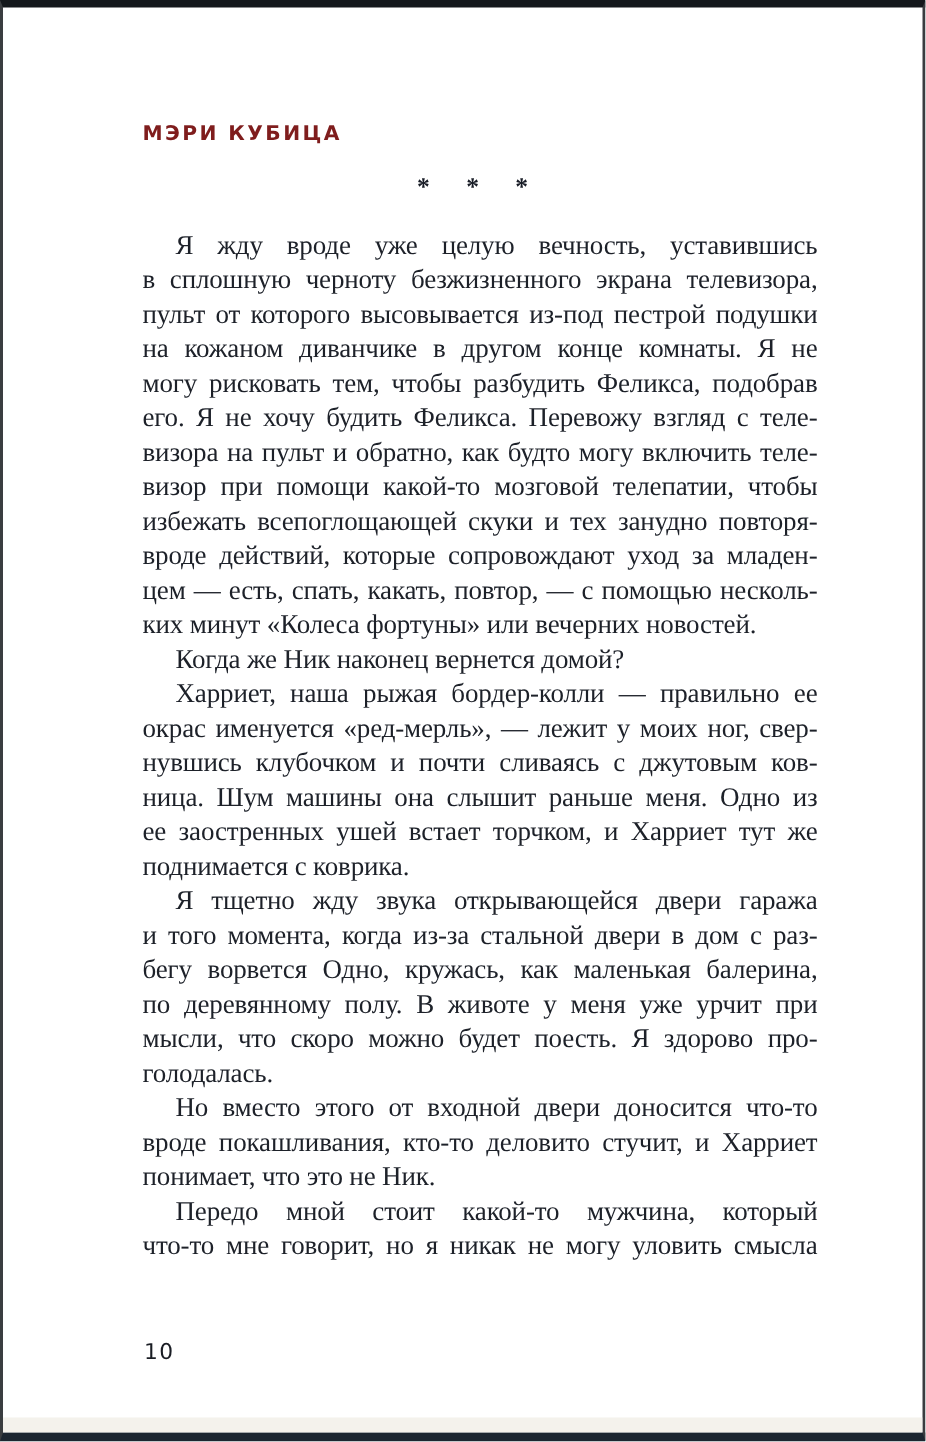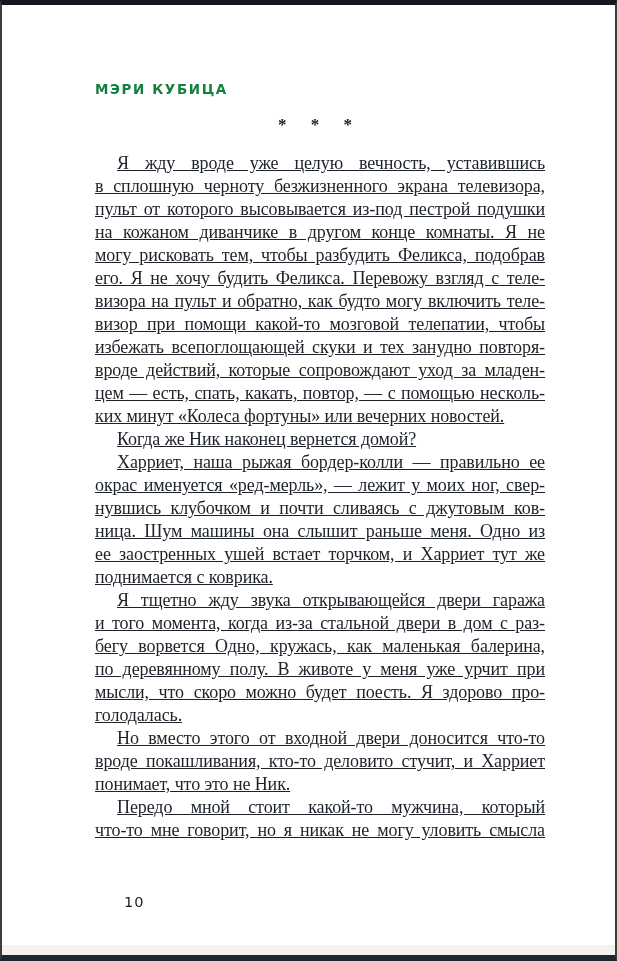--- a/index.html
+++ b/index.html
@@ -28,21 +28,21 @@
   }
 
   .running-header {
     position: absolute;
     left: 93px;
     top: 76px;
     font-family: "DejaVu Sans", "Liberation Sans", sans-serif;
     font-weight: bold;
     font-size: 13.5px;
     letter-spacing: 1.6px;
-    color: #15803d;
+    color: #7f1d1d;
   }
 
   .divider {
     position: absolute;
     left: 93px;
     top: 110px;
     width: 450px;
     text-align: center;
     font-weight: bold;
     font-size: 17px;
@@ -50,21 +50,20 @@
     color: #181c26;
   }
 
   .text-block {
     position: absolute;
     left: 93px;
     top: 147px;
     width: 450px;
     font-size: 18px;
     letter-spacing: -0.1px;
-    text-decoration: underline;
   }
 
   .line {
     height: 23px;
     line-height: 23px;
     overflow: hidden;
     text-align: justify;
     text-align-last: justify;
     white-space: normal;
   }
@@ -72,21 +71,20 @@
   .line.last  { text-align-last: left; }
 
   .page-number {
     position: absolute;
     left: 94px;
     top: 889px;
     font-family: "DejaVu Sans", "Liberation Sans", sans-serif;
     font-size: 14.5px;
     letter-spacing: 1px;
     color: #1a1d24;
-    margin-left: 28px;
   }
 </style>
 </head>
 <body>
 
 <div class="page">
 
   <div class="edge-strip"></div>
 
   <div class="running-header">МЭРИ КУБИЦА</div>

